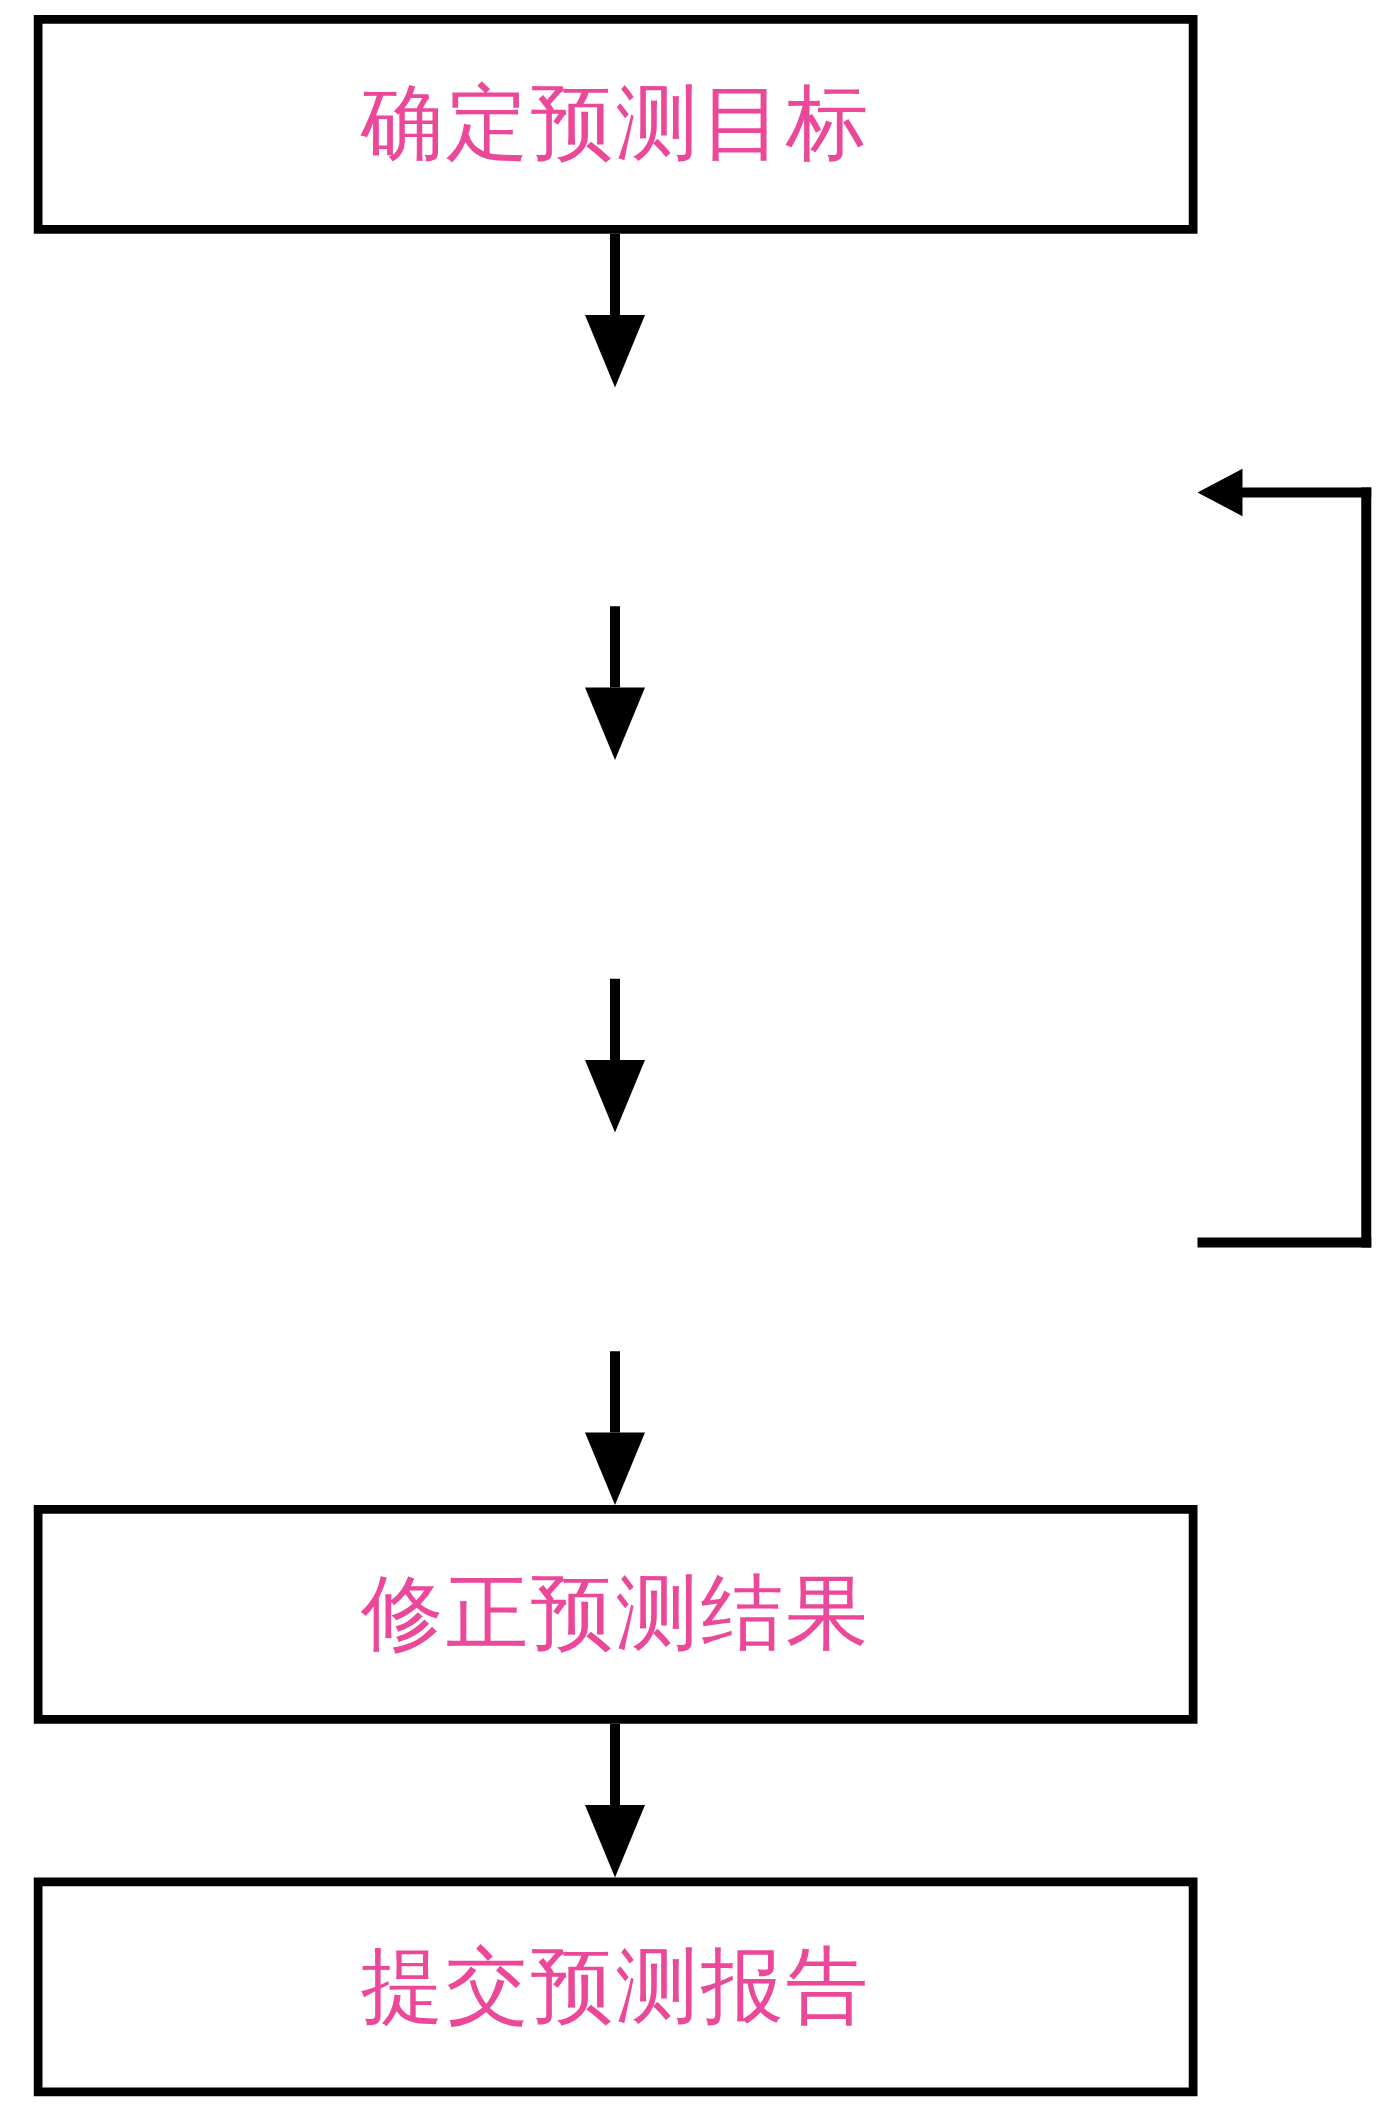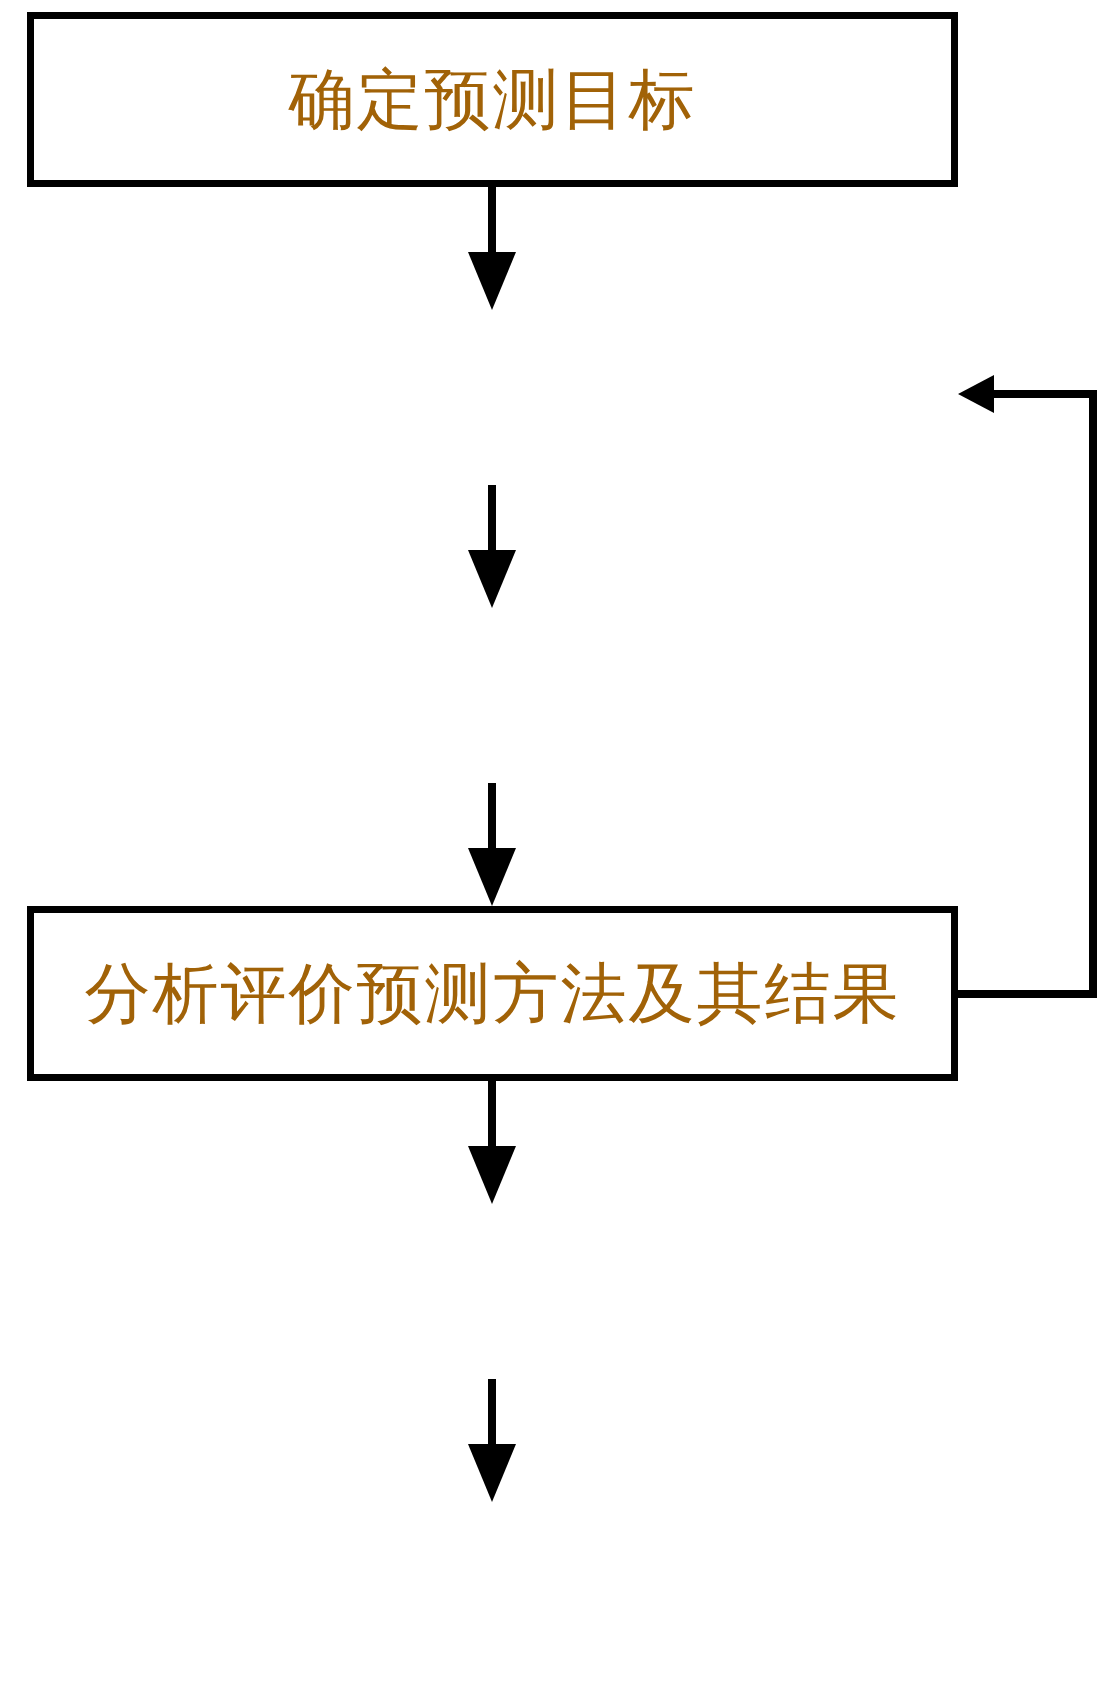--- a/index.html
+++ b/index.html
@@ -6,21 +6,21 @@
     margin: 0;
     padding: 0;
     background: #ffffff;
   }
   .canvas {
     position: relative;
     width: 1119px;
     height: 1689px;
     background: #ffffff;
     font-family: "Liberation Serif", "DejaVu Serif", serif;
-    color: #a16207;
+    color: #ec4899;
     overflow: hidden;
   }
   .node {
     position: absolute;
     left: 27px;
     width: 931px;
     height: 175px;
     box-sizing: border-box;
     border: 7px solid #000000;
     background: #ffffff;
@@ -69,22 +69,25 @@
   }
 </style>
 </head>
 <body>
 
 <div class="canvas">
 
   <div class="node" style="top:12px">
     <span class="node-label">确定预测目标</span>
   </div>
-  <div class="node" style="top:906px">
-    <span class="node-label">分析评价预测方法及其结果</span>
+  <div class="node" style="top:1204px">
+    <span class="node-label">修正预测结果</span>
+  </div>
+  <div class="node" style="top:1502px">
+    <span class="node-label">提交预测报告</span>
   </div>
 
   <div class="vshaft" style="top:187px;height:65px"></div>
   <div class="varrowhead" style="top:252px"></div>
 
   <div class="vshaft" style="top:485px;height:65px"></div>
   <div class="varrowhead" style="top:550px"></div>
 
   <div class="vshaft" style="top:783px;height:65px"></div>
   <div class="varrowhead" style="top:848px"></div>

